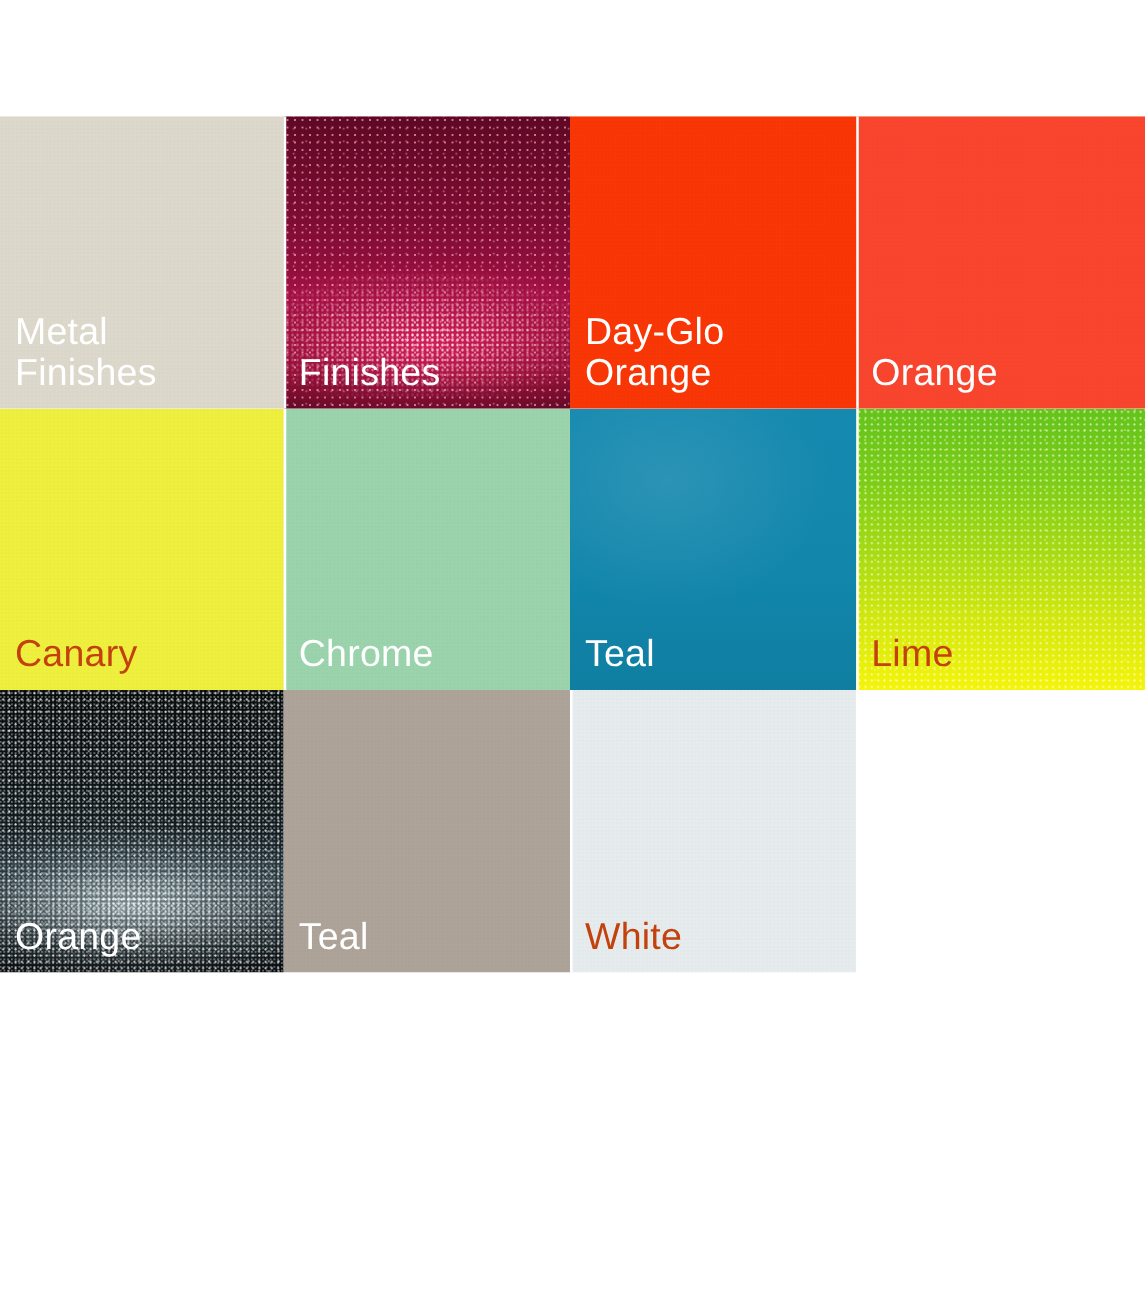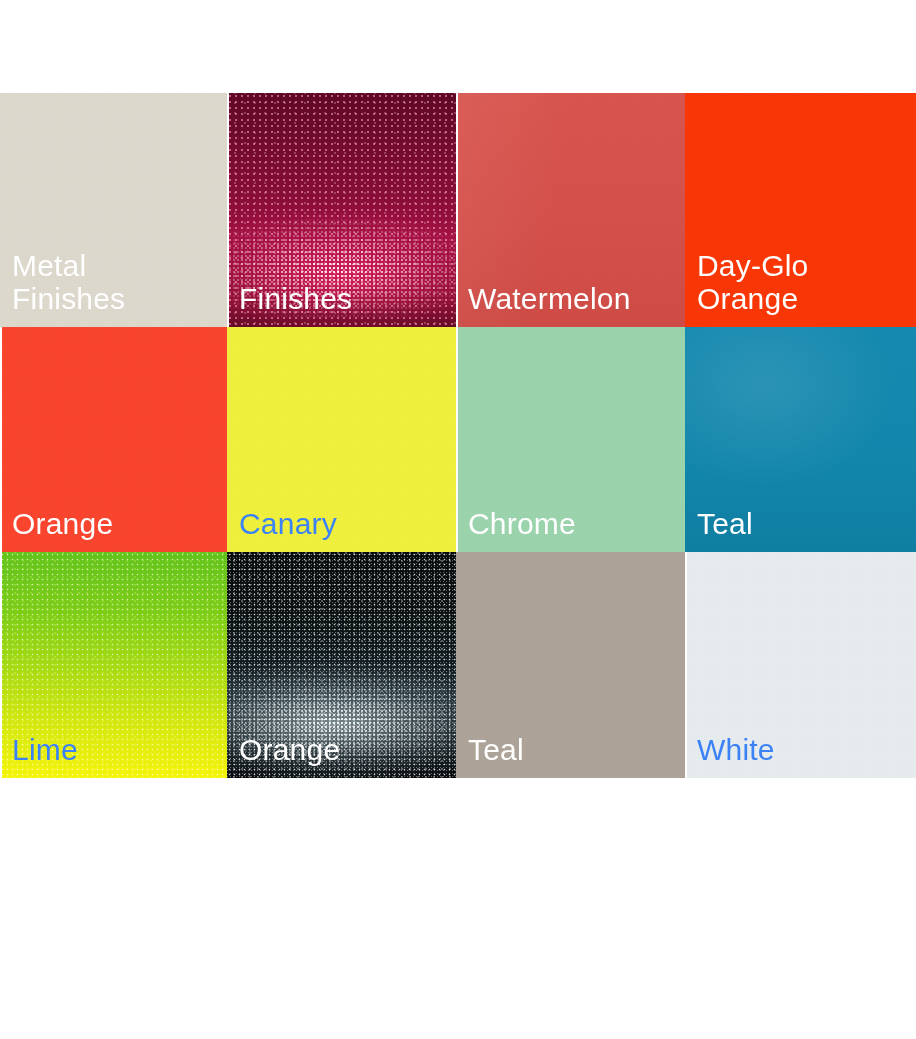--- a/index.html
+++ b/index.html
@@ -52,21 +52,21 @@
     bottom: 12px;
     z-index: 5;
     font-size: 30px;
     line-height: 1.08;
     letter-spacing: 0.2px;
     font-weight: 400;
     white-space: pre-line;
     font-family: "Liberation Sans", sans-serif;
   }
   .label-light { color: #ffffff; }
-  .label-dark  { color: #3b82f6; }
+  .label-dark  { color: #c2410c; }
 
   
   .fx { position: absolute; inset: 0; }
 
   
   .fx-flat { }
 
   
   .fx-raspberry-base {
     background:
@@ -182,25 +182,20 @@
   </div>
 
   <div class="swatch gutter-left">
     <div class="fx fx-raspberry-base"></div>
     <div class="fx-flake flake-warm"></div>
     <div class="fx-band"></div>
     <div class="swatch-label label-light">Finishes</div>
   </div>
 
 
-  <div class="swatch gutter-left">
-    <div class="fx fx-watermelon-base"></div>
-    <div class="fx-grain"></div>
-    <div class="swatch-label label-light">Watermelon</div>
-  </div>
 
   <div class="swatch">
     <div class="fx fx-flat" style="background:#F93605"></div>
     <div class="fx-grain"></div>
     <div class="swatch-label label-light">Day-Glo Orange</div>
   </div>
 
   <div class="swatch gutter-left">
     <div class="fx fx-flat" style="background:#F9452E"></div>
     <div class="fx-grain"></div>

